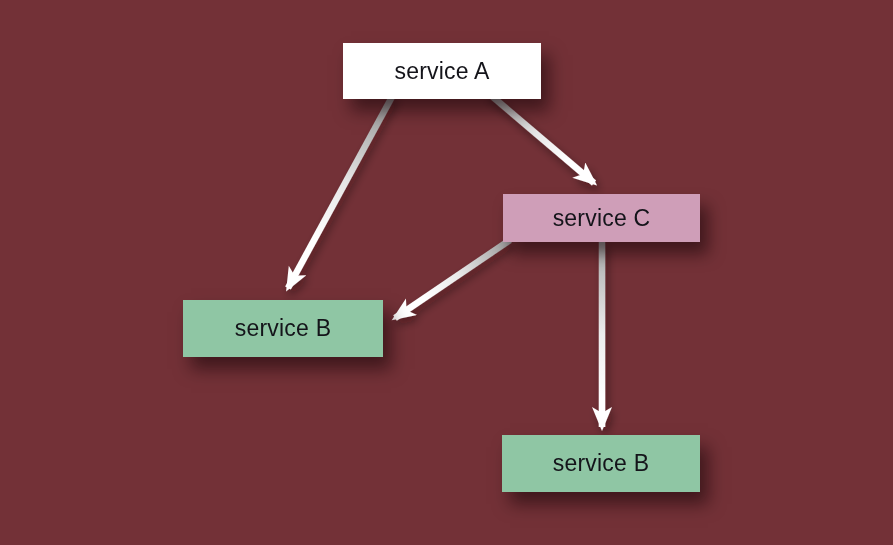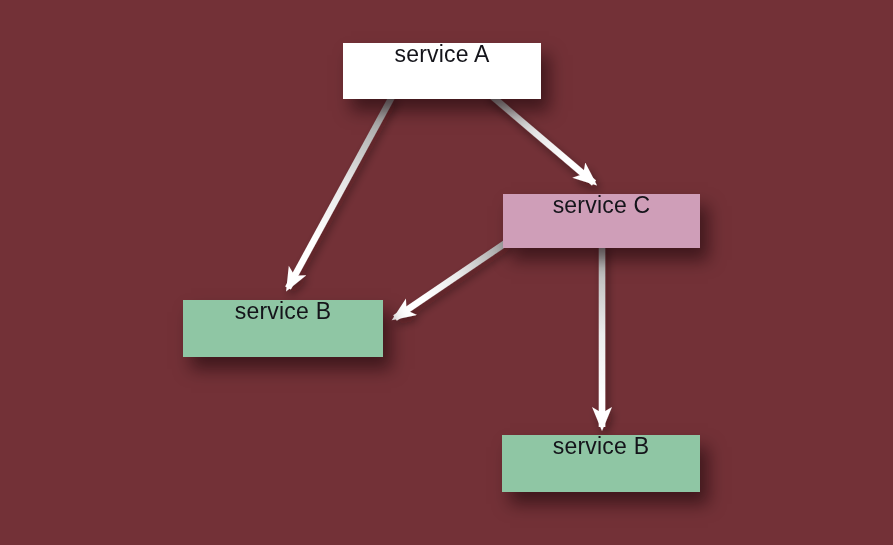--- a/index.html
+++ b/index.html
@@ -18,32 +18,32 @@
     position: absolute;
     left: 0;
     top: 0;
     width: 893px;
     height: 545px;
     display: block;
   }
   .node {
     position: absolute;
     display: flex;
-    align-items: flex-start;
+    align-items: center;
     justify-content: center;
     box-shadow: 8px 12px 16px rgba(22, 4, 7, 0.55);
   }
   .node .label {
     font-size: 23px;
     line-height: 1;
     color: #14141a;
     letter-spacing: 0.2px;
   }
   .node-a { left: 343px; top: 43px;  width: 198px; height: 56px; }
-  .node-c { left: 503px; top: 194px; width: 197px; height: 54px; }
+  .node-c { left: 503px; top: 194px; width: 197px; height: 48px; }
   .node-b1 { left: 183px; top: 300px; width: 200px; height: 57px; }
   .node-b2 { left: 502px; top: 435px; width: 198px; height: 57px; }
 </style>
 </head>
 <body>
 
 <div class="stage" style="background-color: rgb(115, 49, 55);">
 
   <svg class="edges" width="893" height="545" viewBox="0 0 893 545" xmlns="http://www.w3.org/2000/svg">
     <defs>

